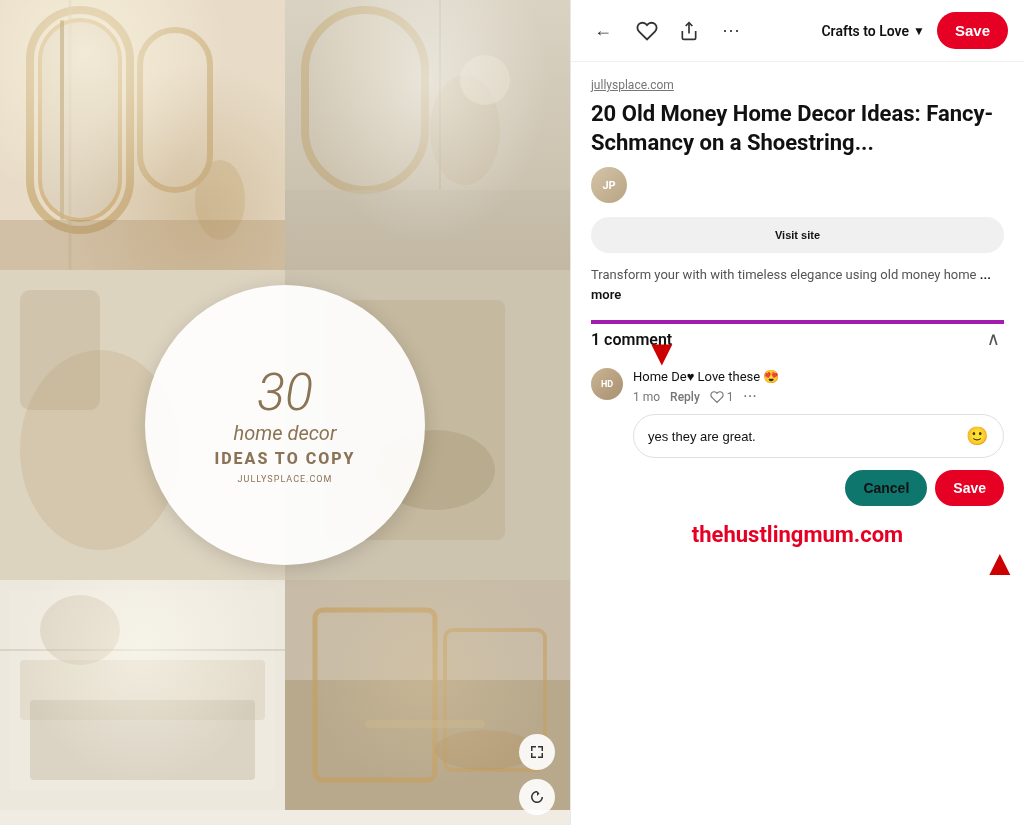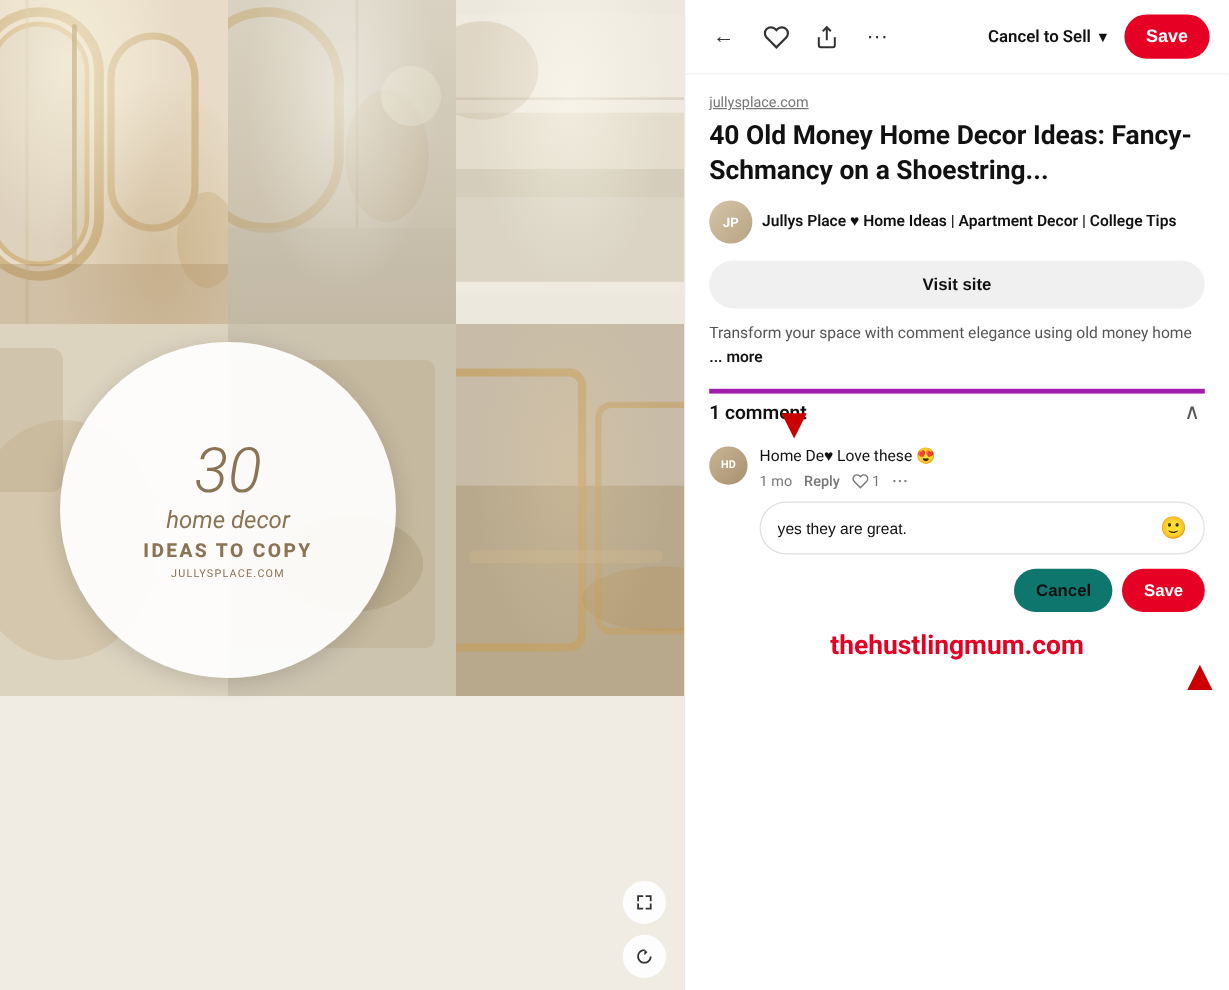--- a/index.html
+++ b/index.html
@@ -16,21 +16,21 @@
     .left-panel {
       width: 570px;
       height: 825px;
       position: relative;
       background: #f0ece4;
       overflow: hidden;
     }
 
     .image-grid {
       display: grid;
-      grid-template-columns: 1fr 1fr 1fr;
+      grid-template-columns: 1fr;
       grid-template-rows: 270px 310px 230px;
       width: 100%;
       height: 100%;
     }
 
     .img-cell {
       background: #c8b89a;
       overflow: hidden;
       position: relative;
     }
@@ -337,21 +337,21 @@
       color: #111;
       line-height: 1.3;
     }
 
     .visit-site-btn {
       width: 100%;
       padding: 12px;
       background: #f0f0f0;
       border: none;
       border-radius: 24px;
-      font-size: 14px;
+      font-size: 11px;
       font-weight: 600;
       cursor: pointer;
       color: #111;
       margin-bottom: 12px;
     }
 
     .description {
       font-size: 13px;
       color: #555;
       line-height: 1.5;
@@ -683,44 +683,41 @@
         <svg width="20" height="20" viewBox="0 0 24 24" fill="none" stroke="#333" stroke-width="2">
           <path d="M4 12v8a2 2 0 0 0 2 2h12a2 2 0 0 0 2-2v-8"></path>
           <polyline points="16 6 12 2 8 6"></polyline>
           <line x1="12" y1="2" x2="12" y2="15"></line>
         </svg>
       </button>
       <button class="icon-btn">···</button>
     </div>
 
     <div class="board-selector">
-      <span>Cancel to Sell</span>
+      <span>Crafts to Love</span>
       <span style="font-size:12px;">▼</span>
     </div>
 
     <button class="save-btn">Save</button>
   </div>
 
   <div class="content-area">
 
     <a class="source-link">jullysplace.com</a>
 
-    <h1 class="pin-title">40 Old Money Home Decor Ideas: Fancy-Schmancy on a Shoestring...</h1>
+    <h1 class="pin-title">20 Old Money Home Decor Ideas: Fancy-Schmancy on a Shoestring...</h1>
 
     <div class="author-row">
       <div class="author-avatar"></div>
-      <div>
-        <div class="author-name">Jullys Place ♥ Home Ideas | Apartment Decor | College Tips</div>
-      </div>
     </div>
 
     <button class="visit-site-btn">Visit site</button>
 
     <p class="description">
-      <span>Transform your space with comment elegance using old money home</span>
+      <span>Transform your with with timeless elegance using old money home</span>
       <span class="more-link">... more</span>
     </p>
 
     
     <div class="comments-section">
       <div class="comments-header">
         <span class="comments-count">1 comment</span>
         <button class="collapse-btn">∧</button>
       </div>
 

